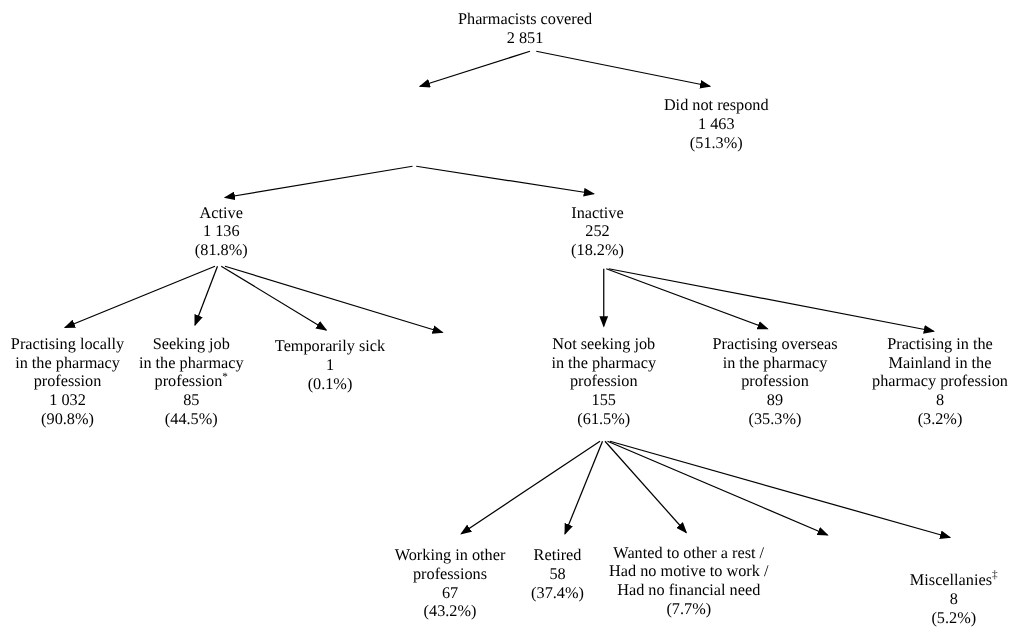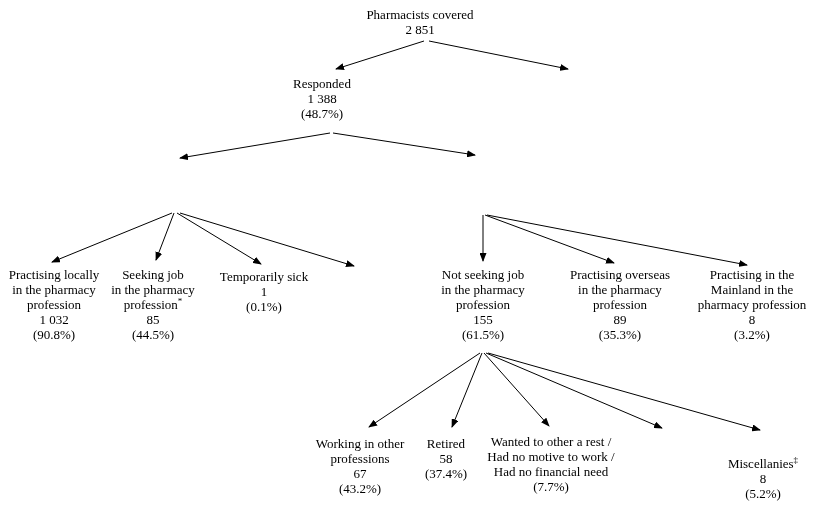--- a/index.html
+++ b/index.html
@@ -64,28 +64,38 @@
       <line x1="486" y1="353" x2="662" y2="428" stroke="#000000" stroke-width="1" marker-end="url(#arrowhead)"></line>
       <line x1="488" y1="353" x2="760" y2="430" stroke="#000000" stroke-width="1" marker-end="url(#arrowhead)"></line>
     </svg>
 
   <div class="node" style="left:420px; top:7px">
     <div><span class="label-text">Pharmacists covered</span><sup></sup></div>
     <div class="count">2 851</div>
     <div class="percent"></div>
   </div>
 
-  <div class="node" style="left:322px; top:76px">
-    <div><span class="label-text">Responded</span><sup></sup></div>
-    <div class="count">1 388</div>
-    <div class="percent">(48.7%)</div>
+
+  <div class="node" style="left:573px; top:76px">
+    <div><span class="label-text">Did not respond</span><sup></sup></div>
+    <div class="count">1 463</div>
+    <div class="percent">(51.3%)</div>
   </div>
 
+  <div class="node" style="left:177px; top:162px">
+    <div><span class="label-text">Active</span><sup></sup></div>
+    <div class="count">1 136</div>
+    <div class="percent">(81.8%)</div>
+  </div>
 
-
+  <div class="node" style="left:478px; top:162px">
+    <div><span class="label-text">Inactive</span><sup></sup></div>
+    <div class="count">252</div>
+    <div class="percent">(18.2%)</div>
+  </div>
 
   <div class="node" style="left:54px; top:267px">
     <div><span class="label-text">Practising locally
 in the pharmacy
 profession</span><sup></sup></div>
     <div class="count">1 032</div>
     <div class="percent">(90.8%)</div>
   </div>
 
   <div class="node" style="left:153px; top:267px">

